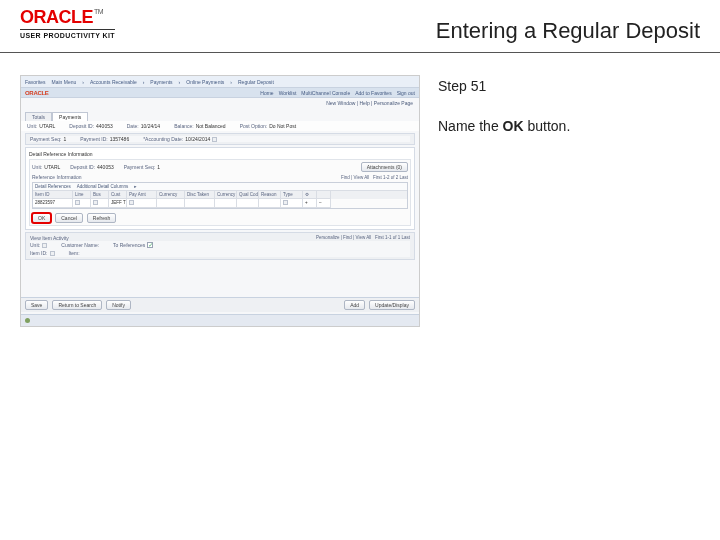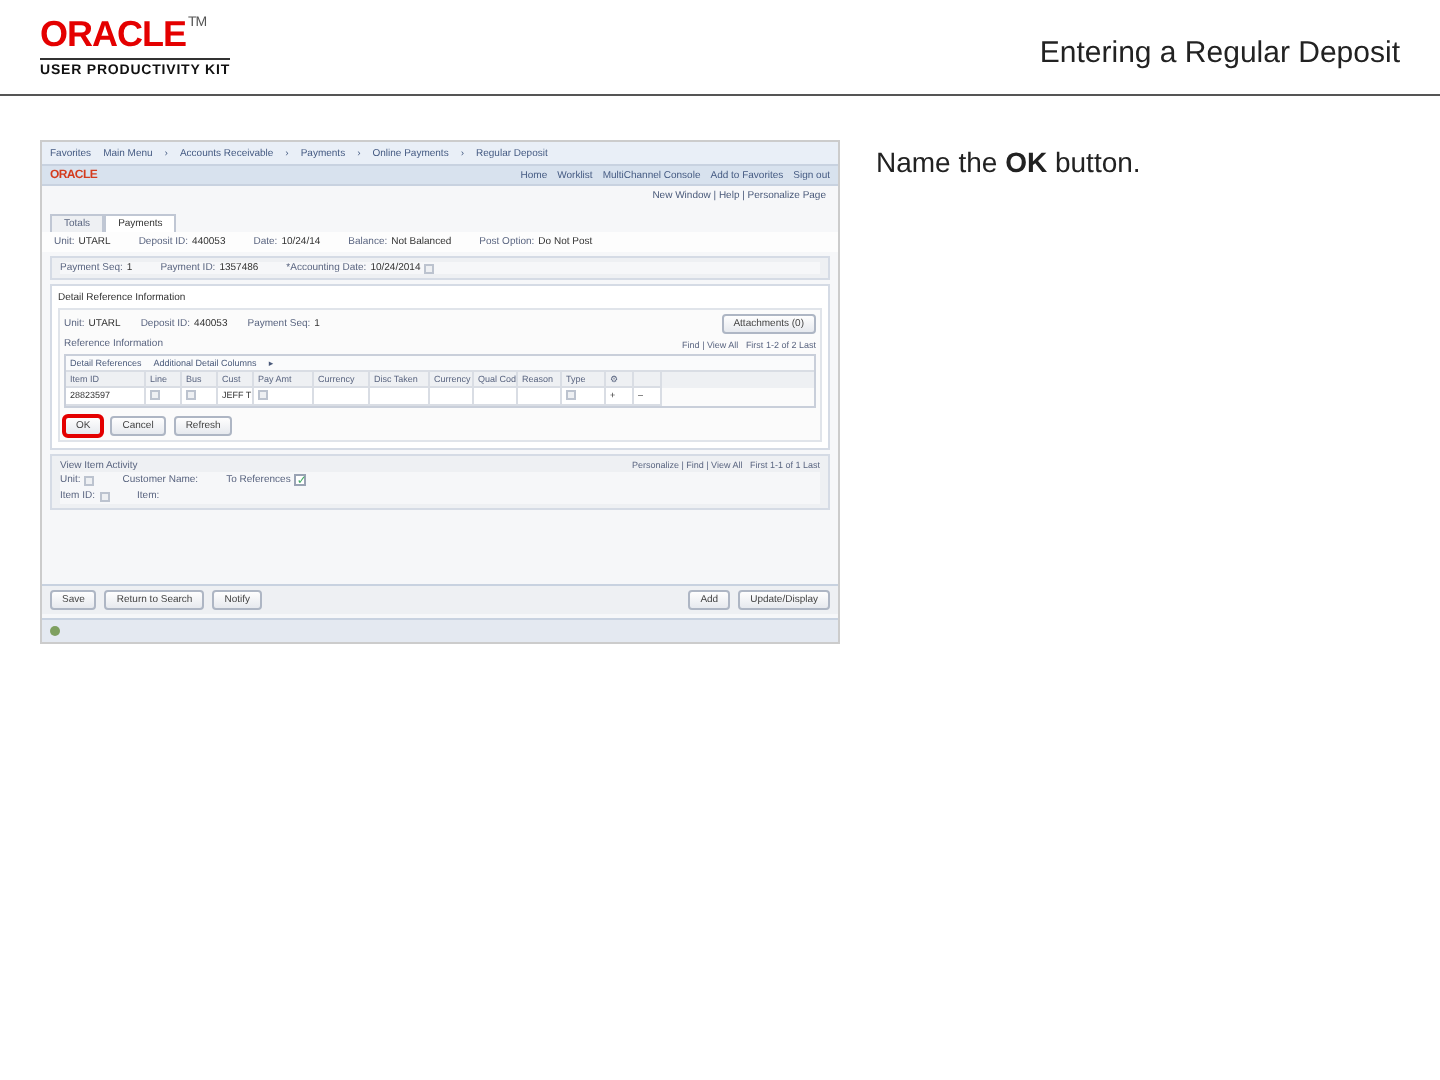--- a/index.html
+++ b/index.html
@@ -32,21 +32,21 @@
   .logo-sub {
     font-size: 7px;
     letter-spacing: 0.4px;
     color: #111;
     border-top: 1px solid #333;
     margin-top: 3px;
     padding-top: 2px;
     font-weight: bold;
   }
   .page-title {
-    font-size: 15px;
+    font-size: 22px;
     color: #222;
     padding-top: 10px;
   }
   .rule {
     border: none;
     border-top: 1px solid #555;
     margin: 4px 0 0 0;
   }
   .content {
     display: flex;
@@ -430,17 +430,18 @@
       <span class="ss-btn">Add</span>
       <span class="ss-btn">Update/Display</span>
     </div>
 
     <div class="ss-status">
       <span class="dot"></span>
     </div>
   </div>
 
   <div class="instructions">
+    <div class="step-label">Step 51</div>
     <div class="instr-text">
       <span>Name the </span><b>OK</b><span> button.</span>
     </div>
   </div>
 </div>
 
 </body></html>

